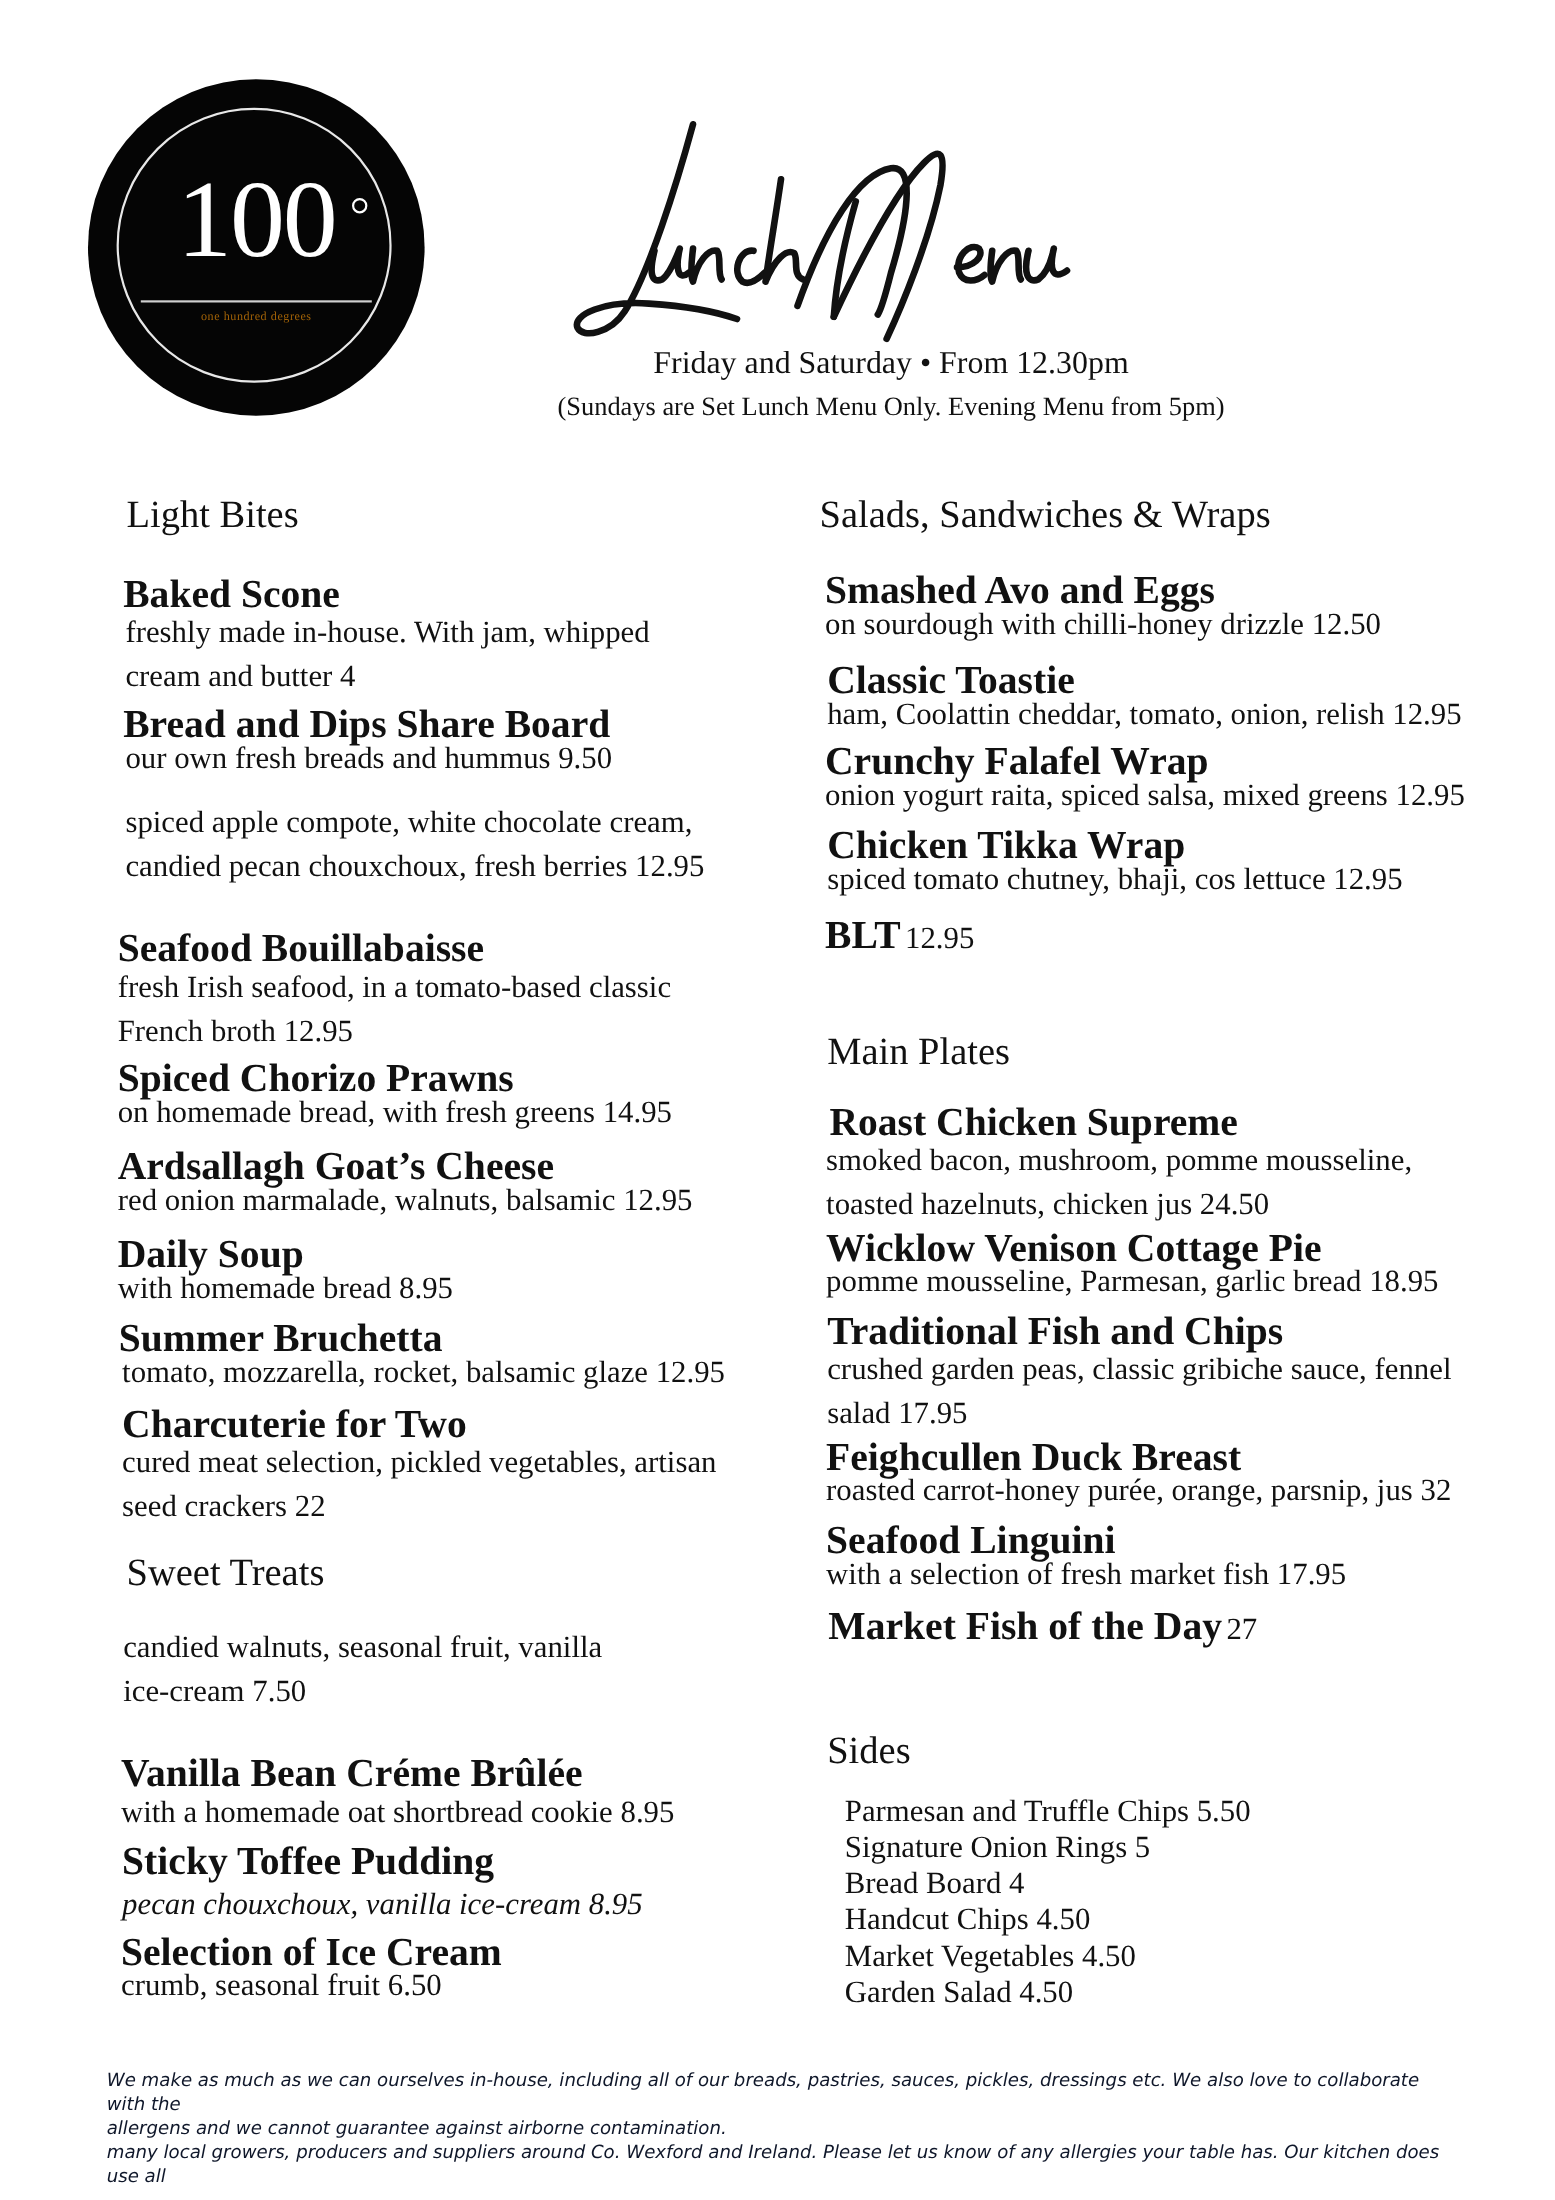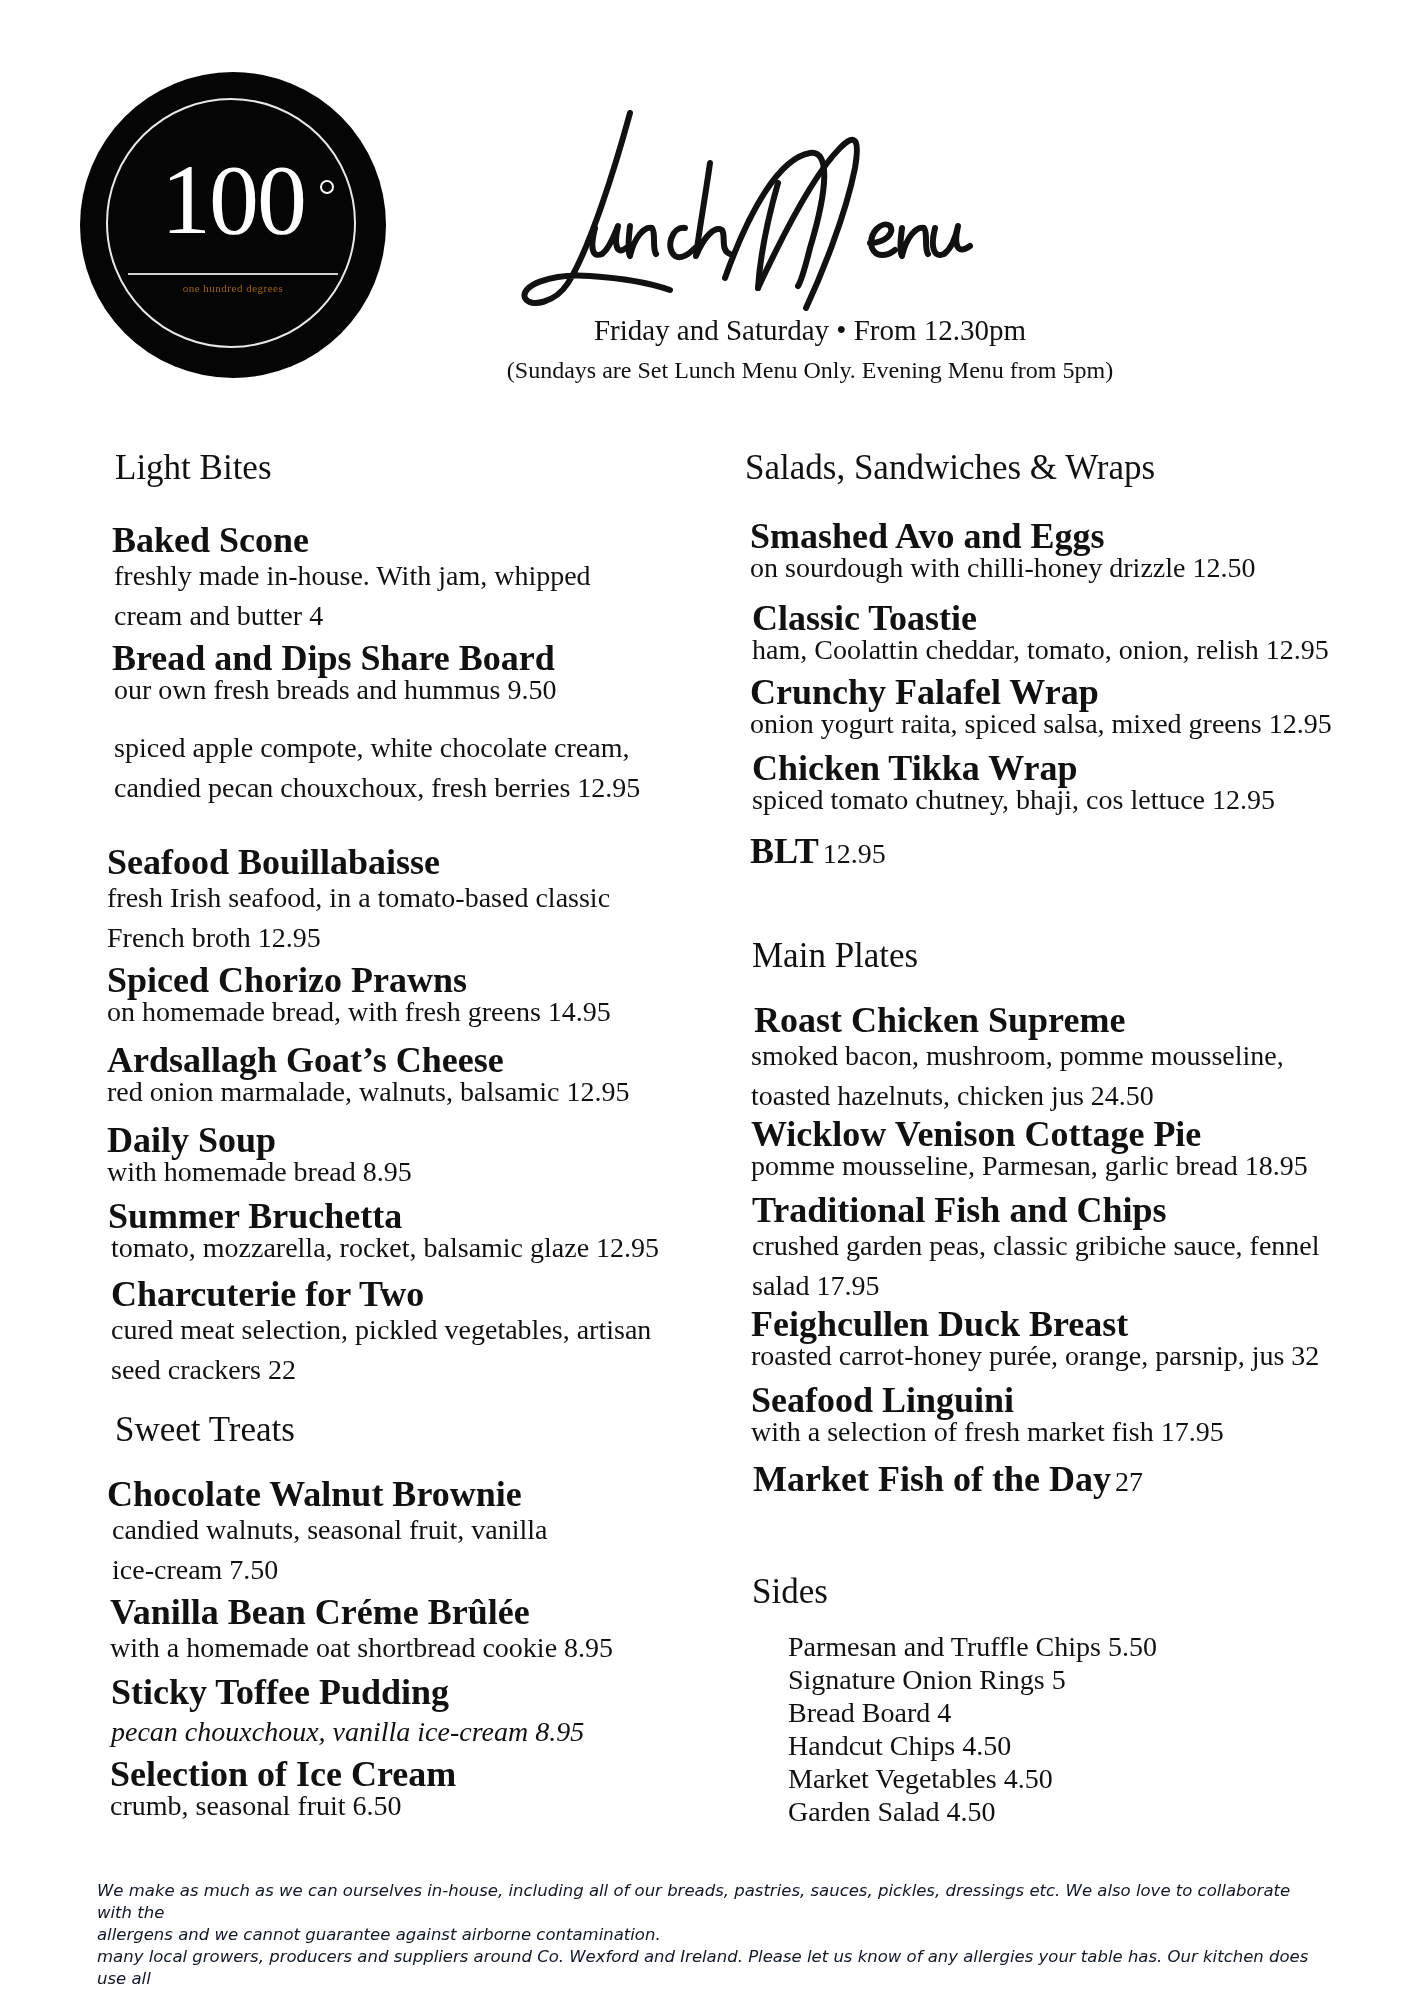--- a/index.html
+++ b/index.html
@@ -107,21 +107,20 @@
 </div>
 <div class="item" style="left:111px; top:1278px;">
   <div class="item-name">Charcuterie for Two</div>
   <div class="item-desc">cured meat selection, pickled vegetables, artisan</div>
   <div class="item-desc">seed crackers 22</div>
 </div>
 
 <h2 class="abs section-title" style="left:115px; top:1410px;">Sweet Treats</h2>
 
 <div class="item" style="left:107px; top:1478px;">
-  <div class="item-name">Chocolate Walnut Brownie</div>
   <div class="item-desc" style="margin-left:5px;">candied walnuts, seasonal fruit, vanilla</div>
   <div class="item-desc" style="margin-left:5px;">ice-cream 7.50</div>
 </div>
 <div class="item" style="left:110px; top:1596px;">
   <div class="item-name">Vanilla Bean Créme Brûlée</div>
   <div class="item-desc">with a homemade oat shortbread cookie 8.95</div>
 </div>
 <div class="item" style="left:111px; top:1676px;">
   <div class="item-name">Sticky Toffee Pudding</div>
   <div class="item-desc" style="margin-top:4px;font-style:italic;">pecan chouxchoux, vanilla ice-cream 8.95</div>
@@ -178,21 +177,21 @@
   <div class="item-name">Seafood Linguini</div>
   <div class="item-desc tight">with a selection of fresh market fish 17.95</div>
 </div>
 <div class="item" style="left:753px; top:1462px;">
   <span class="item-name">Market Fish of the Day</span>
   <span class="item-desc">27</span>
 </div>
 
 <h2 class="abs section-title" style="left:752px; top:1572px;">Sides</h2>
 
-<div class="abs sides-list" style="left:788px; top:1630px;">
+<div class="abs sides-list" style="left:768px; top:1630px;">
   <div>Parmesan and Truffle Chips 5.50</div>
   <div>Signature Onion Rings 5</div>
   <div>Bread Board 4</div>
   <div>Handcut Chips 4.50</div>
   <div>Market Vegetables 4.50</div>
   <div>Garden Salad 4.50</div>
 </div>
 
 <div class="abs footer">
   <div>We make as much as we can ourselves in-house,  including all of our breads, pastries, sauces, pickles, dressings etc. We also love to collaborate with the</div>

